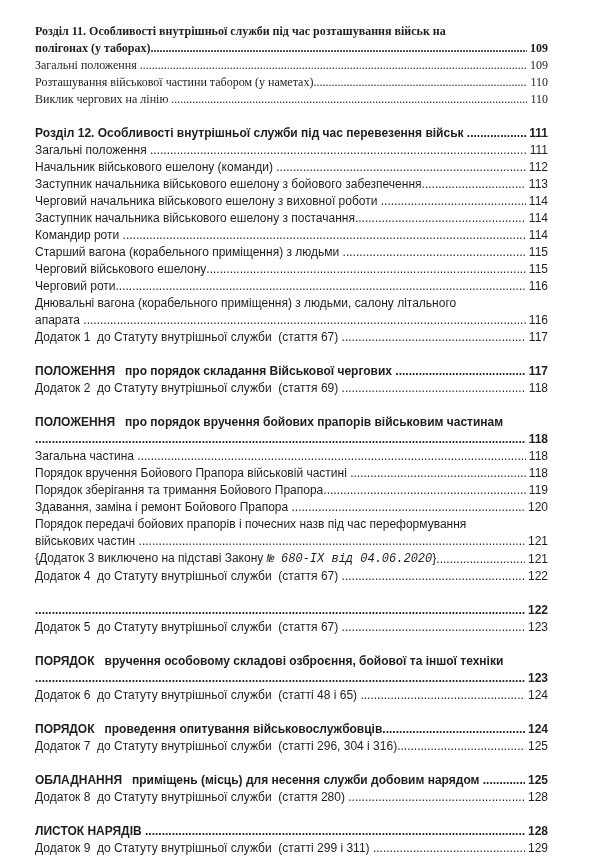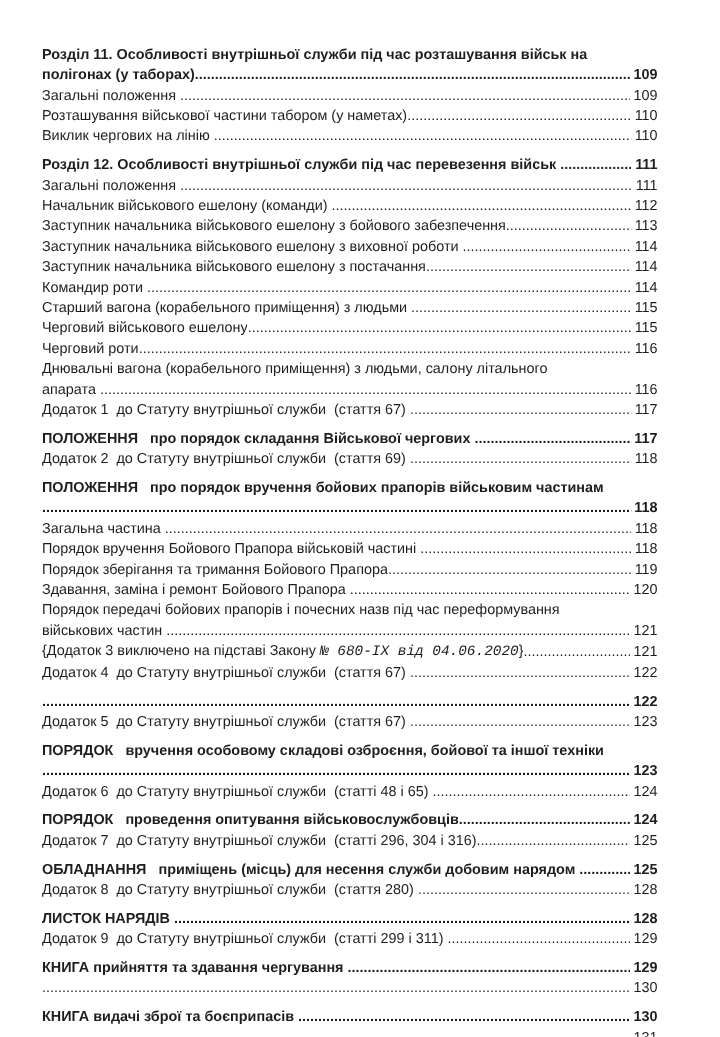--- a/index.html
+++ b/index.html
@@ -9,22 +9,22 @@
     font-family: "Liberation Sans", sans-serif;
     font-size: 12px;
     color: #1e1e21;
     overflow: hidden;
   }
   .page {
     box-sizing: border-box;
     width: 600px; height: 864px;
     padding: 21px 52px 0 35px;
   }
-  .block { margin-top: 7px; }
-  .block:first-child { margin-top: 16px; }
+  .block { margin-top: 17px; }
+  .block:first-child { margin-top: 2px; font-family: Liberation Serif, serif; }
   .entry { line-height: 17px; }
   .entry.bold { font-weight: 700; }
   .full-line { white-space: pre; overflow: hidden; }
   .line { display: flex; align-items: flex-end; }
   .t { white-space: pre; flex: 0 0 auto; max-width: 100%; overflow: hidden; }
   .it { font-style: italic; font-family: Liberation Mono, monospace; }
   .dots { flex: 1 1 auto; min-width: 0; overflow: hidden; white-space: nowrap; }
   .pg { flex: 0 0 auto; padding-left: 3px; }
 </style>
 </head>
@@ -87,21 +87,21 @@
         </div>
         <div class="entry">
           <div class="line">
             <span class="t">Заступник начальника військового ешелону з бойового забезпечення</span>
             <span class="dots">............................................................................................................................................................................................................................................................................................................</span>
             <span class="pg">113</span>
           </div>
         </div>
         <div class="entry">
           <div class="line">
-            <span class="t">Заступник начальника військового ешелону з виховної роботи </span>
+            <span class="t">Черговий начальника військового ешелону з виховної роботи </span>
             <span class="dots">............................................................................................................................................................................................................................................................................................................</span>
             <span class="pg">114</span>
           </div>
         </div>
         <div class="entry">
           <div class="line">
             <span class="t">Заступник начальника військового ешелону з постачання</span>
             <span class="dots">............................................................................................................................................................................................................................................................................................................</span>
             <span class="pg">114</span>
           </div>

